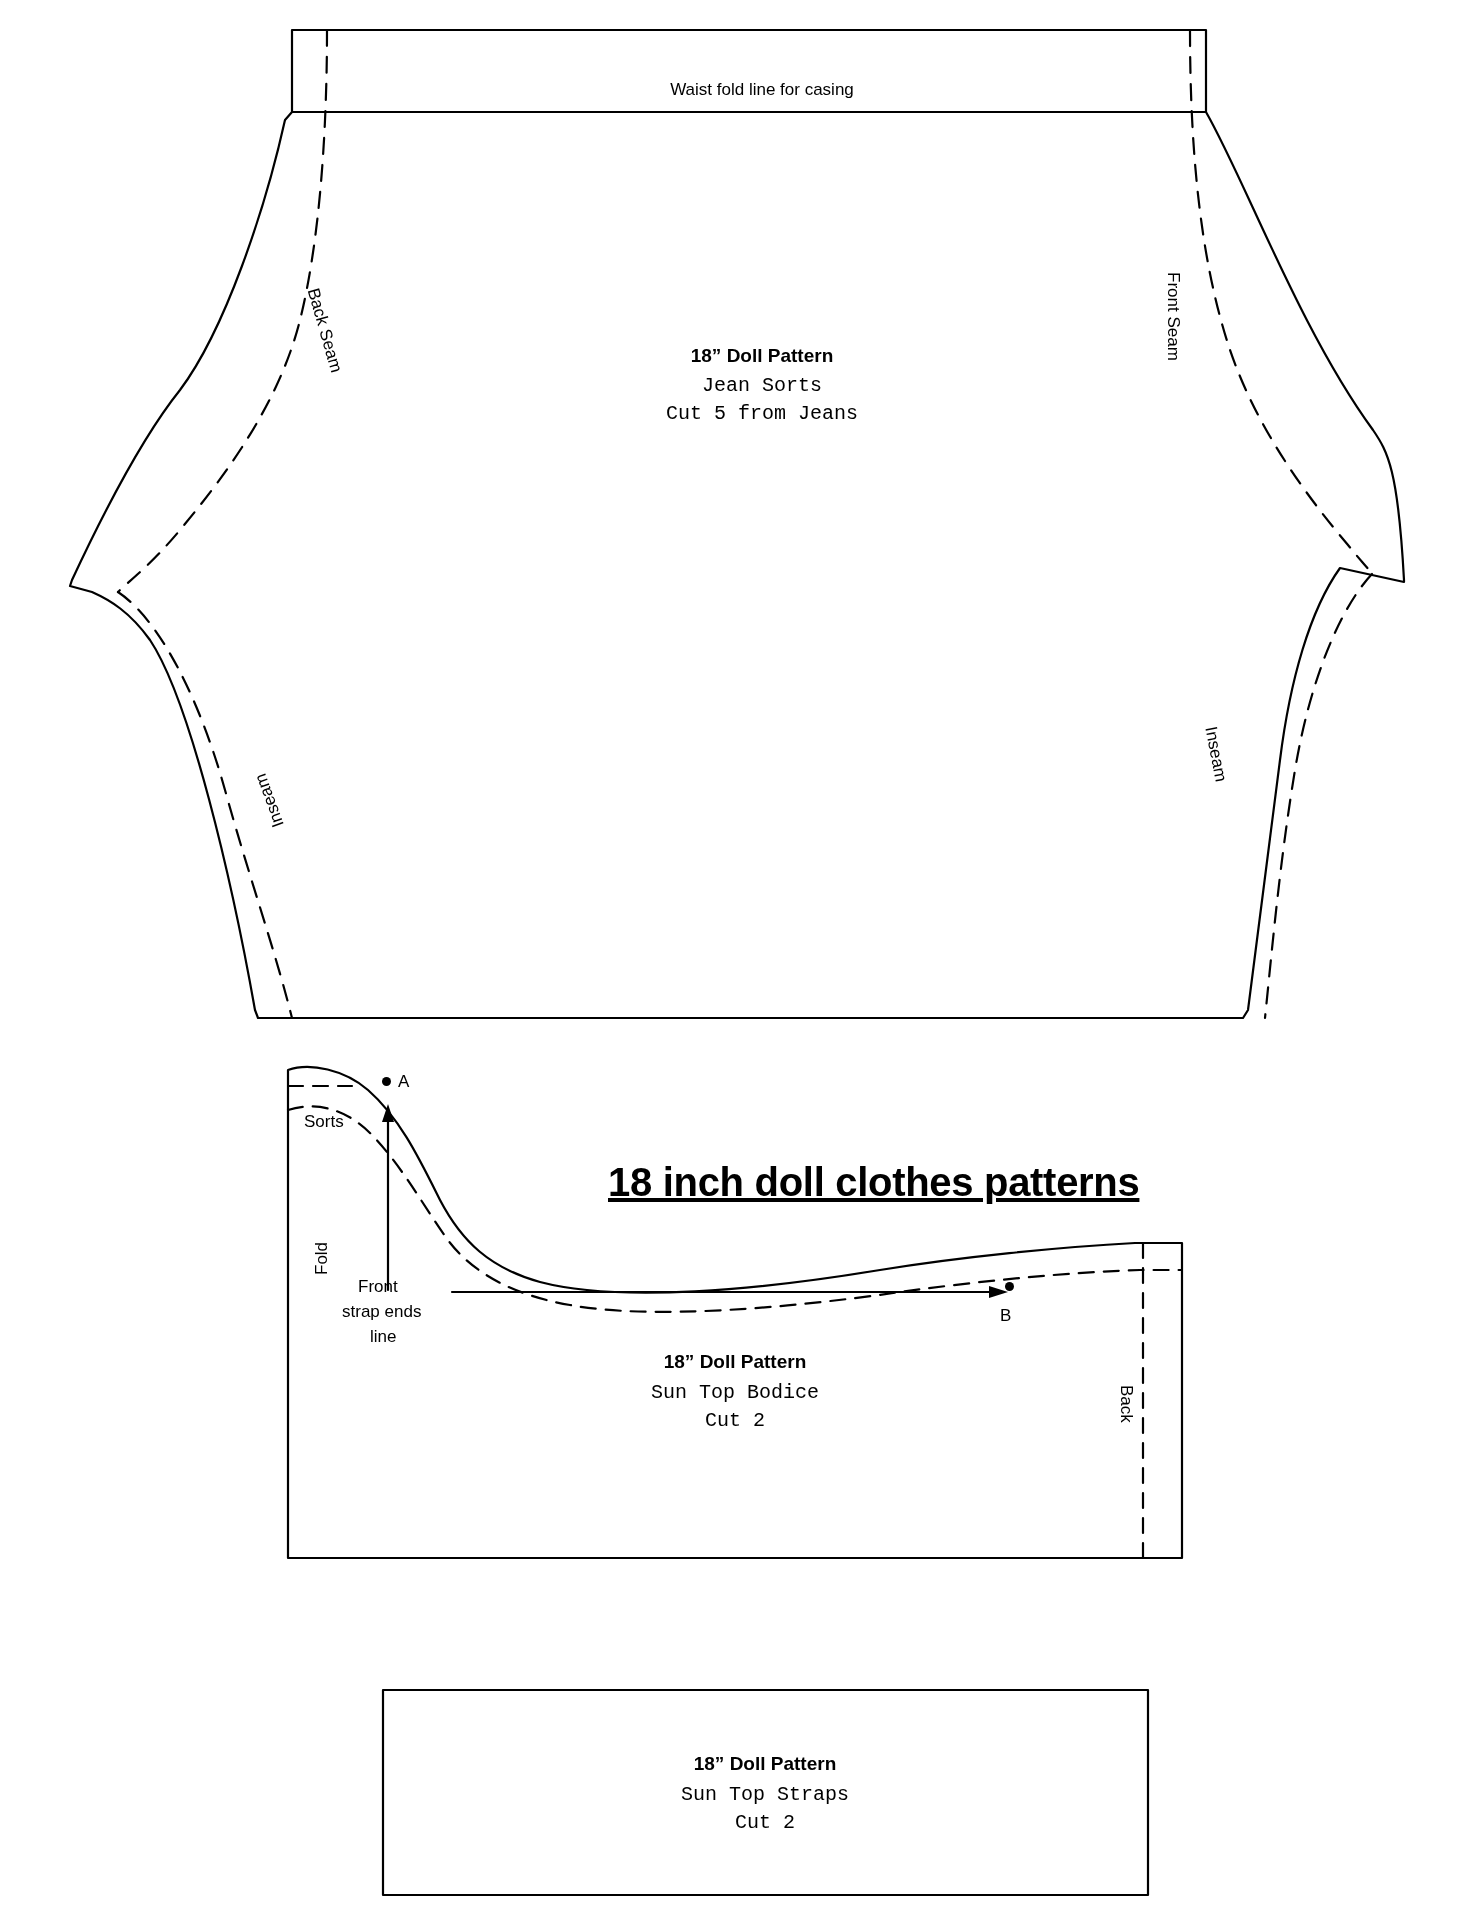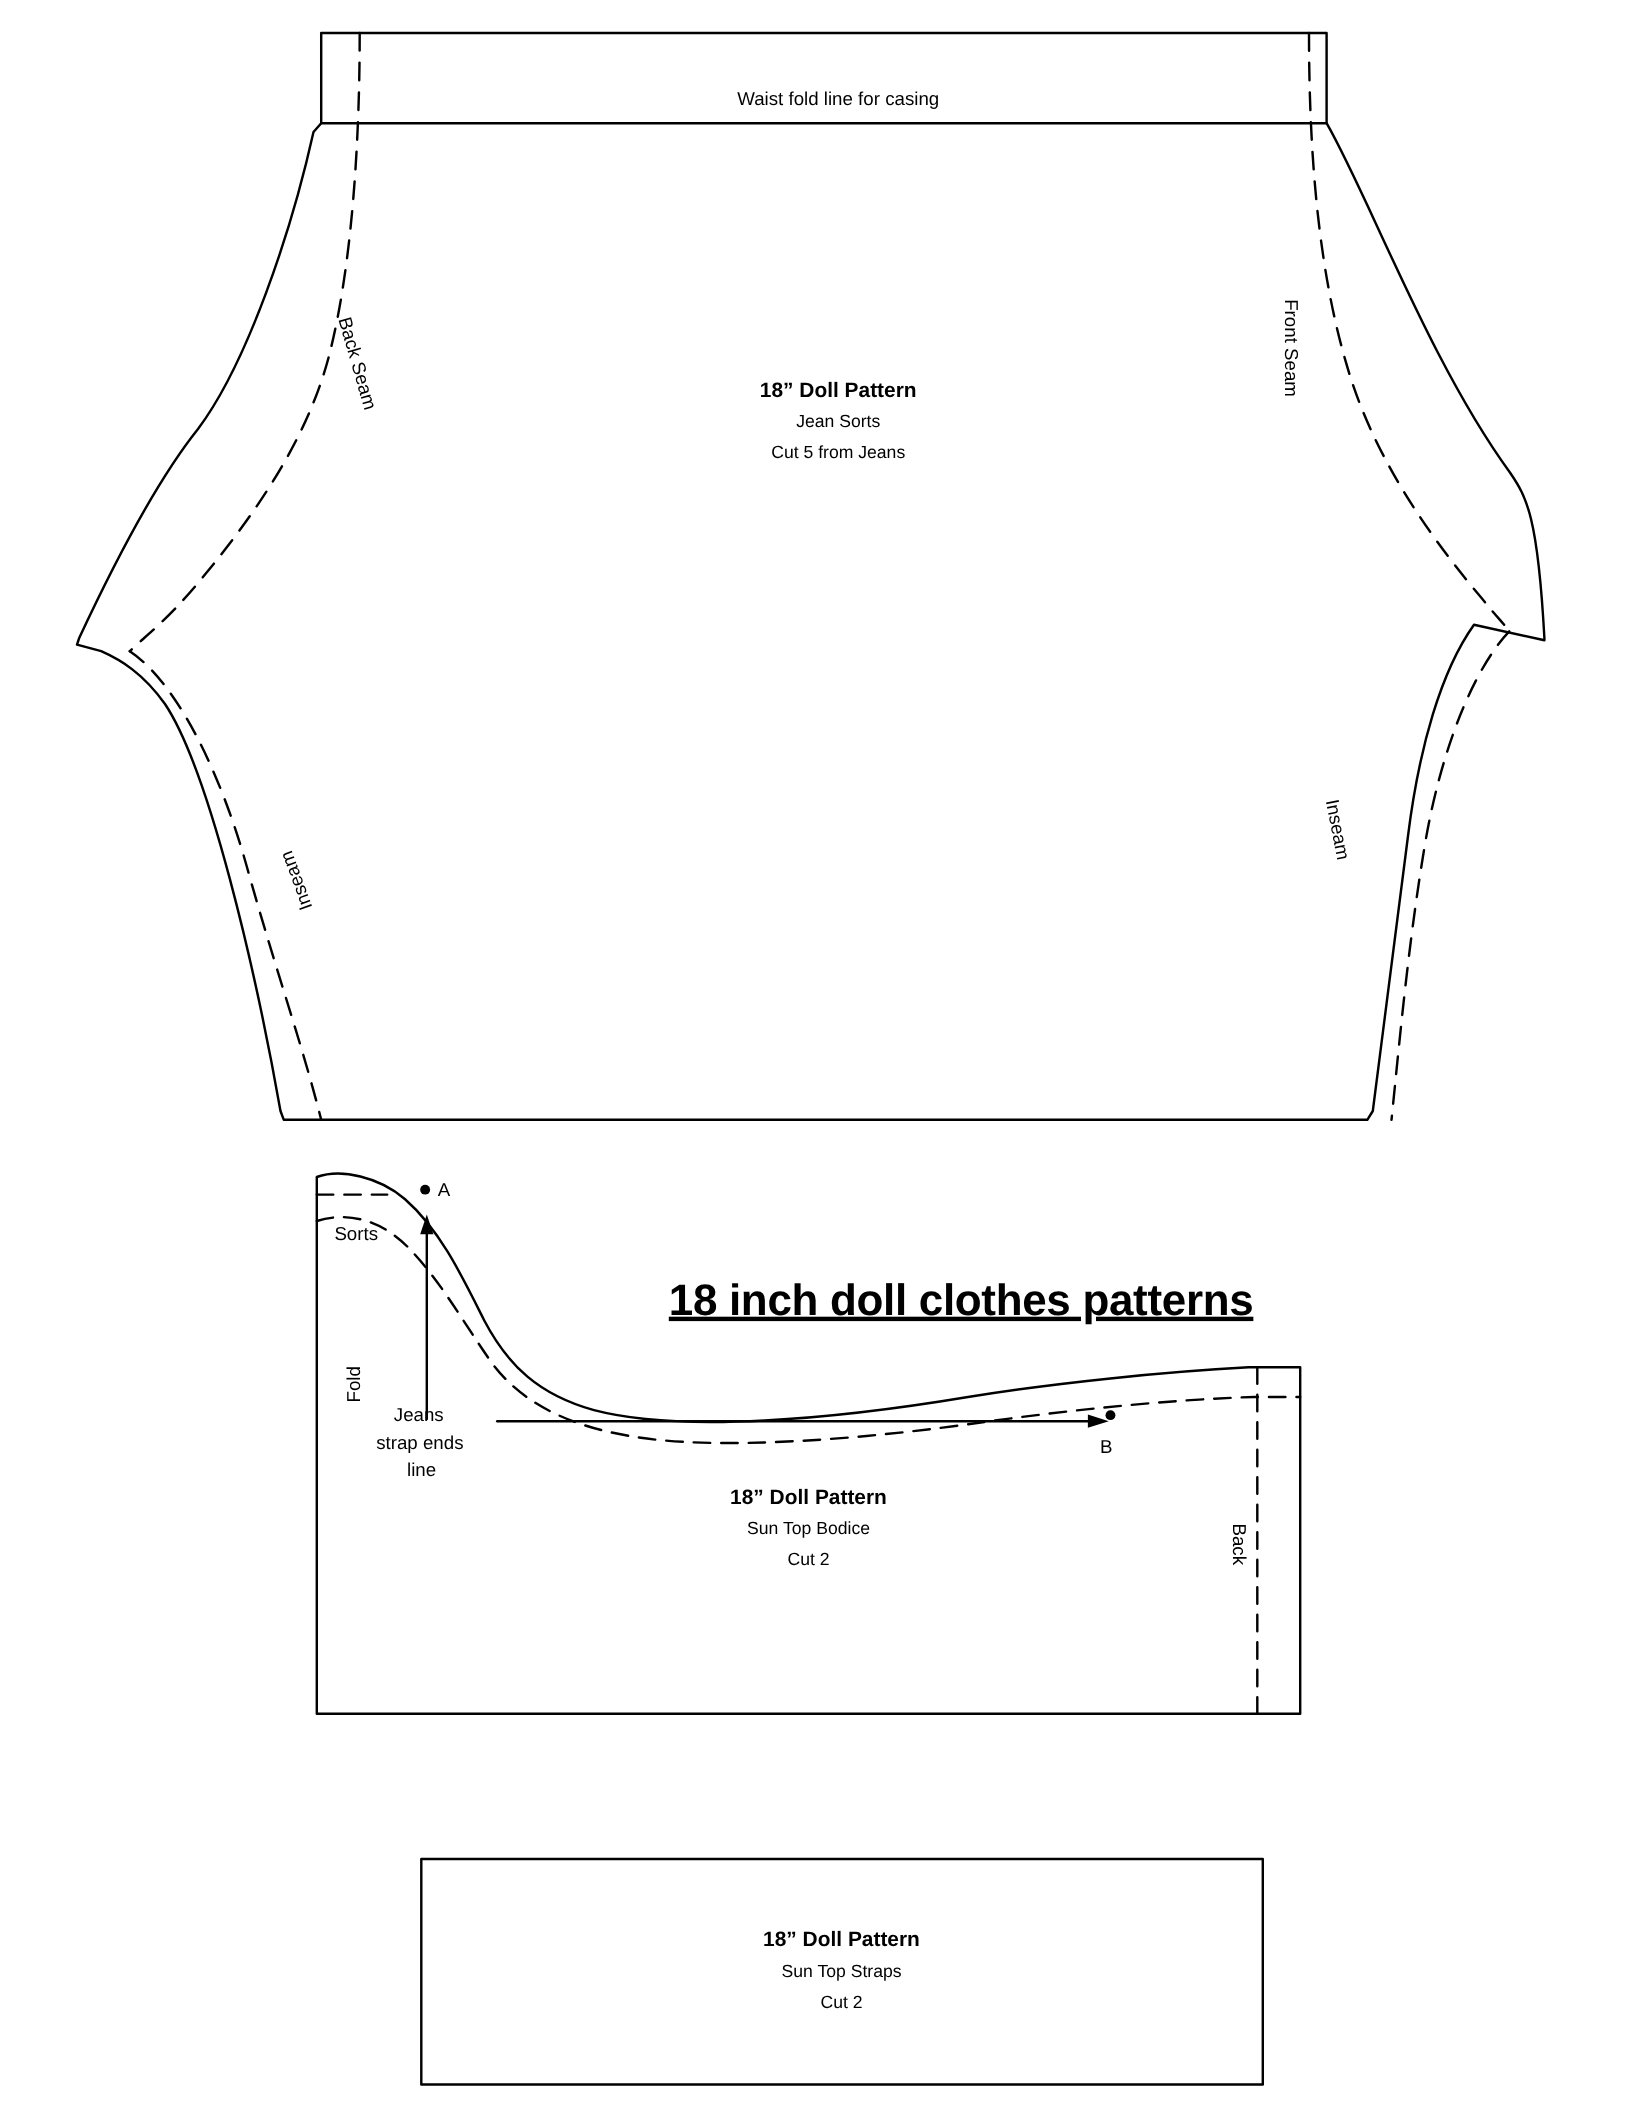--- a/index.html
+++ b/index.html
@@ -36,21 +36,22 @@
   }
   .center {
     text-align: center;
     transform: translateX(-50%);
   }
   .t-title {
     font-weight: bold;
     font-size: 19px;
   }
   .t-sub {
-    font-size: 16px;
+    font-size: 20px;
+    font-family: Liberation Mono, monospace;
   }
   .t-plain {
     font-size: 17px;
   }
   .big-heading {
     font-size: 40px;
     font-weight: bold;
     text-decoration: underline;
     letter-spacing: -0.3px;
   }
@@ -194,21 +195,21 @@
 
   <div class="dot" style="left:1005px; top:1282px;"></div>
   <div class="lbl t-plain" style="left:1000px; top:1306px;">B</div>
 
   <div class="lbl t-plain" style="left:304px; top:1112px;">Sorts</div>
 
   <div class="lbl t-plain rot-left" style="left:312px; top:1275px; transform:rotate(-90deg);">Fold</div>
 
   <div class="lbl t-plain rot-left" style="left:1136px; top:1385px; transform:rotate(90deg);">Back</div>
 
-  <div class="lbl t-plain" style="left:358px; top:1277px;">Jeans</div>
+  <div class="lbl t-plain" style="left:358px; top:1277px;">Front</div>
   <div class="lbl t-plain" style="left:342px; top:1302px;">strap ends</div>
   <div class="lbl t-plain" style="left:370px; top:1327px;">line</div>
 
   <div class="lbl t-title center" style="left:735px; top:1350px;">18” Doll Pattern</div>
   <div class="lbl t-sub center" style="left:735px; top:1381px;">Sun Top Bodice</div>
   <div class="lbl t-sub center" style="left:735px; top:1409px;">Cut 2</div>
 
   <div class="lbl t-title center" style="left:765px; top:1752px;">18” Doll Pattern</div>
   <div class="lbl t-sub center" style="left:765px; top:1783px;">Sun Top Straps</div>
   <div class="lbl t-sub center" style="left:765px; top:1811px;">Cut 2</div>

